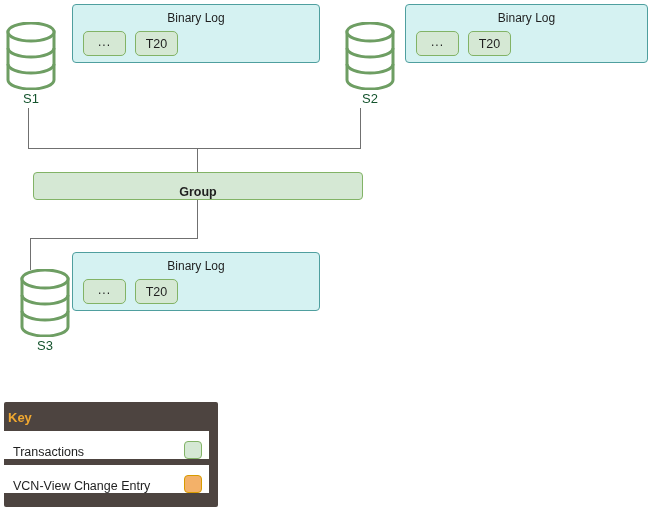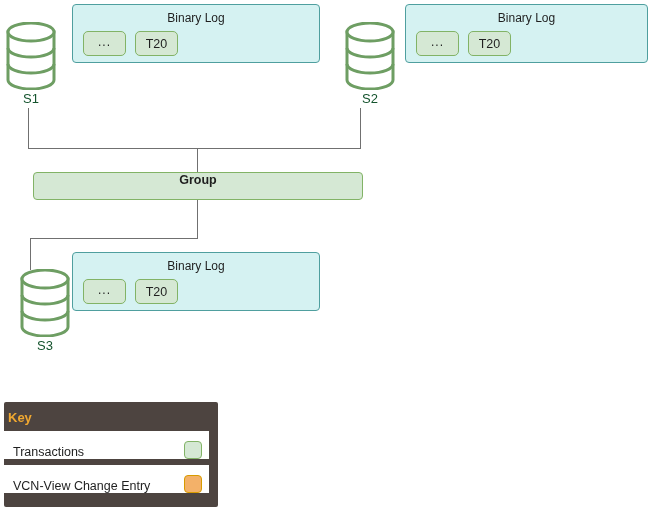--- a/index.html
+++ b/index.html
@@ -86,21 +86,21 @@
     position: absolute;
     left: 33px;
     top: 172px;
     width: 330px;
     height: 28px;
     background: #d5e8d4;
     border: 1px solid #82b366;
     border-radius: 4px;
     box-sizing: border-box;
     display: flex;
-    align-items: flex-start;
+    align-items: flex-end;
     justify-content: center;
     font-size: 12.5px;
     font-weight: bold;
     color: #1f1f1f;
   }
   
   .conn {
     position: absolute;
     background: #707070;
   }

